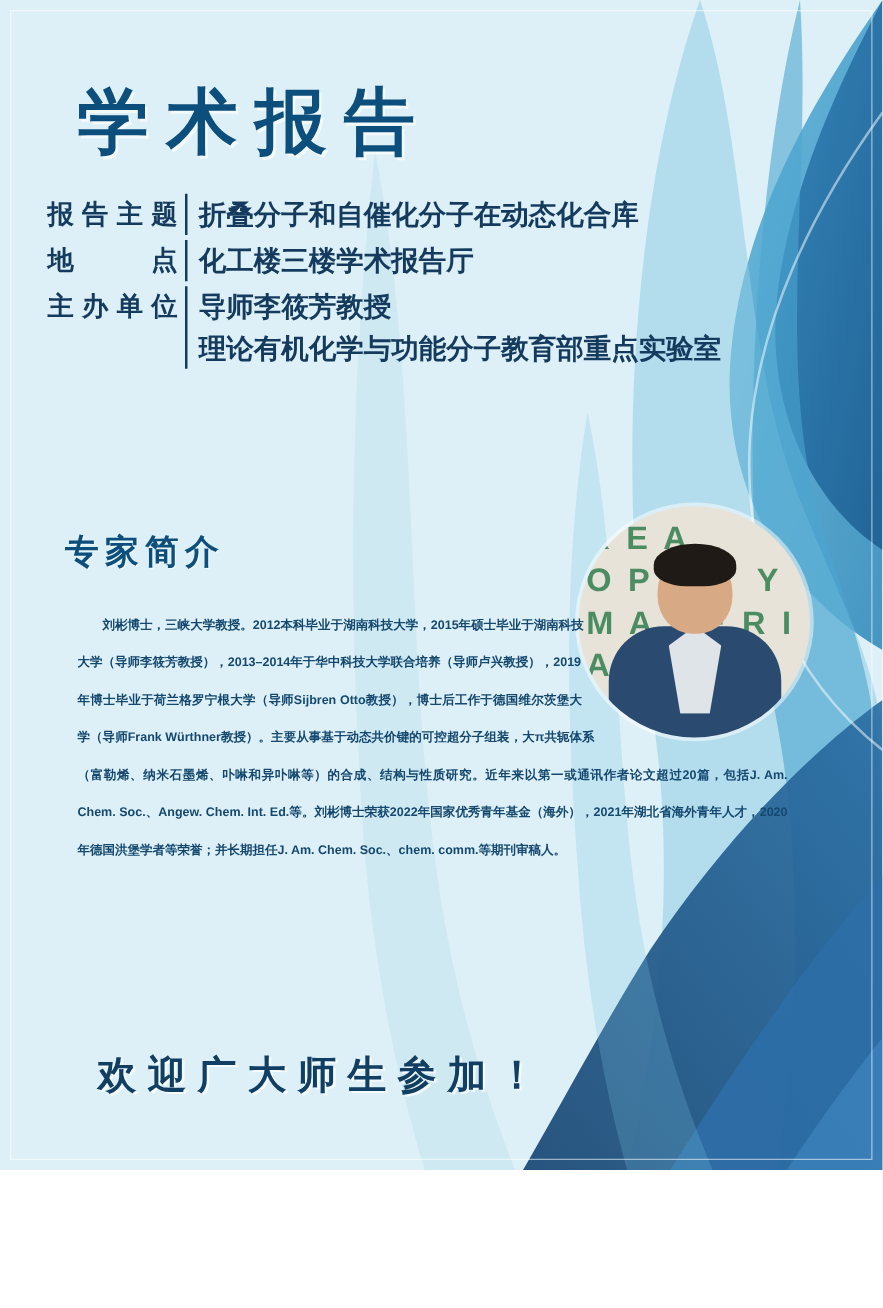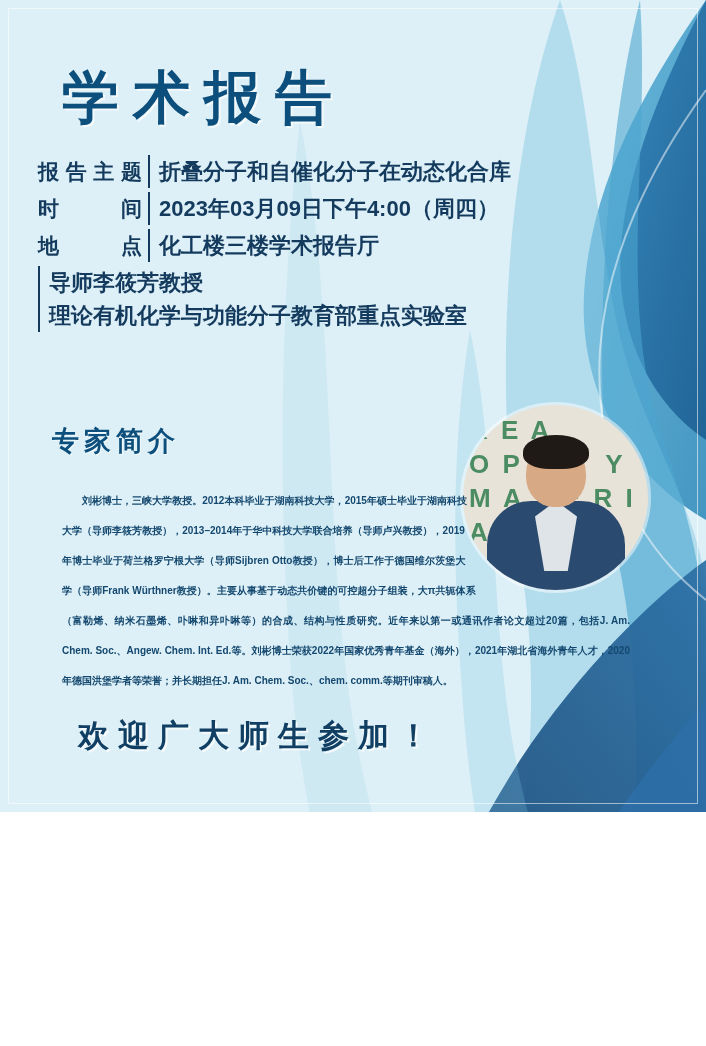--- a/index.html
+++ b/index.html
@@ -6,21 +6,21 @@
     margin: 0;
     padding: 0;
     background: #ffffff;
   }
   body {
     font-family: "Liberation Sans", sans-serif;
   }
   .poster {
     position: relative;
     width: 706px;
-    height: 812px;
+    height: 936px;
     overflow: hidden;
     background: linear-gradient(180deg, #e8f4f8 0%, #dbeef5 35%, #cfe7f2 70%, #c7e2ef 100%);
   }
   
   .bg-layer {
     position: absolute;
     inset: 0;
     overflow: hidden;
   }
   .bg-layer svg {
@@ -53,20 +53,21 @@
   .info {
     position: absolute;
     left: 38px;
     top: 155px;
     width: 620px;
   }
   .info-row {
     display: flex;
     align-items: flex-start;
     margin-bottom: 4px;
+    font-family: Liberation Serif, serif;
   }
   .info-label {
     width: 104px;
     flex: none;
     font-size: 21px;
     font-weight: bold;
     color: #143b5e;
     letter-spacing: 0px;
     line-height: 33px;
     text-align: justify;
@@ -251,33 +252,29 @@
 
     <div class="info-row">
       <div class="info-label">报告主题</div>
       <div class="info-sep"></div>
       <div class="info-value">
         <span>折叠分子和自催化分子在动态化合库</span>
       </div>
     </div>
 
 
-    <div class="info-row">
-      <div class="info-label">时 间</div>
-      <div class="info-sep"></div>
-      <div class="info-value">2023年03月09日下午4:00（周四）</div>
-    </div>
 
     <div class="info-row">
       <div class="info-label">地 点</div>
       <div class="info-sep"></div>
       <div class="info-value">化工楼三楼学术报告厅</div>
     </div>
 
     <div class="info-row">
+      <div class="info-label">主办单位</div>
       <div class="info-sep"></div>
       <div class="info-value">
         <span>导师李筱芳教授</span>
         <span class="line2">理论有机化学与功能分子教育部重点实验室</span>
       </div>
     </div>
 
   </div>
 
   <div class="bio-heading">专家简介</div>

